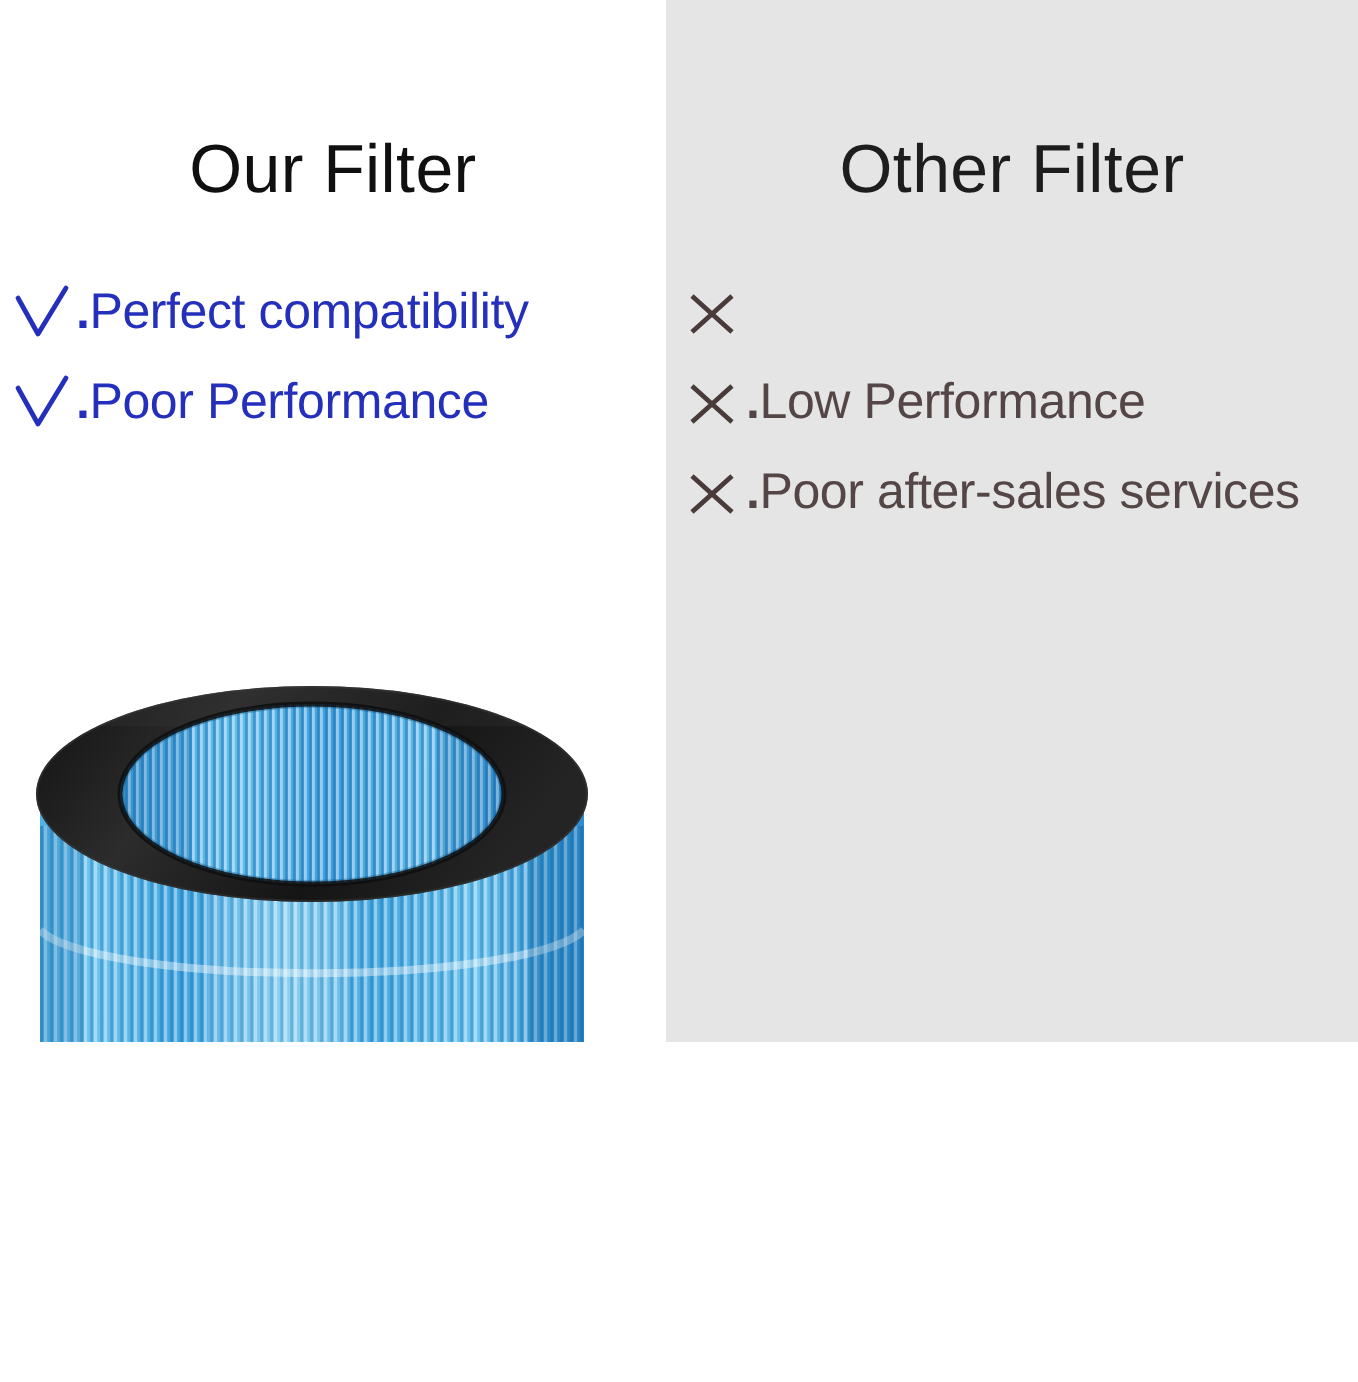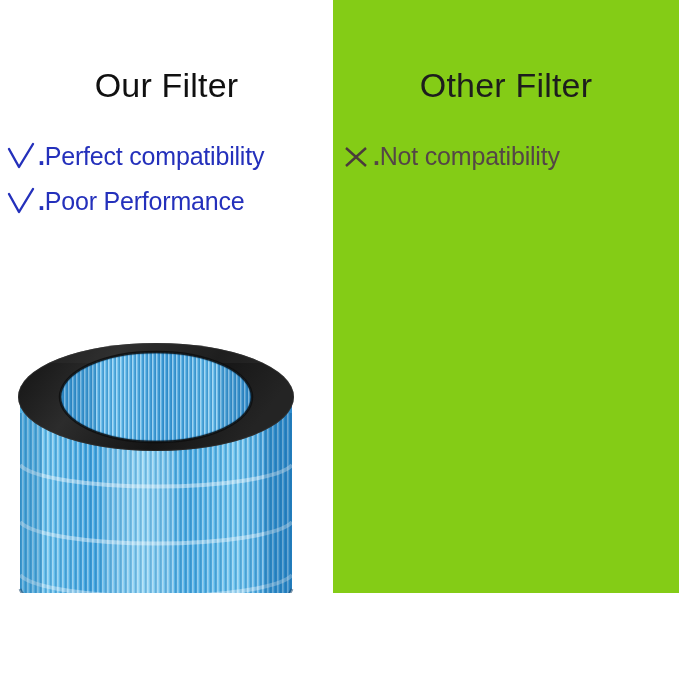--- a/index.html
+++ b/index.html
@@ -7,33 +7,33 @@
     margin: 0;
     padding: 0;
     background: #ffffff;
   }
   body {
     font-family: "Liberation Sans", sans-serif;
   }
   #stage {
     position: relative;
     width: 679px;
-    height: 593px;
+    height: 521px;
     overflow: hidden;
     background: #ffffff;
   }
 
   
   .panel {
     position: absolute;
     top: 0;
     height: 691px;
   }
   #panel-left  { left: 0px;   width: 333px; background: #ffffff; }
-  #panel-right { left: 333px; width: 346px; background: #84cc16; }
+  #panel-right { left: 333px; width: 346px; background: #e5e5e5; }
 
   
   .heading {
     position: absolute;
     top: 68px;
     width: 100%;
     text-align: center;
     font-size: 34px;
     font-weight: 400;
     line-height: 1;
@@ -204,22 +204,37 @@
     <div class="heading" id="heading-right">Other Filter</div>
 
     <div class="feature-list" id="list-right">
 
       <div class="feature-row">
         <span class="mark">
           <svg class="filter-svg" viewBox="0 0 30 30" xmlns="http://www.w3.org/2000/svg">
             <path d="M5 6 L25 24 M25 6 L5 24" fill="none" stroke="#4a3b3b" stroke-width="2.4" stroke-linecap="butt"></path>
           </svg>
         </span>
-        <span class="feature-text"><span class="dot">.</span><span>Not compatibility</span></span>
-      </div>
-
-
+      </div>
+
+      <div class="feature-row">
+        <span class="mark">
+          <svg class="filter-svg" viewBox="0 0 30 30" xmlns="http://www.w3.org/2000/svg">
+            <path d="M5 6 L25 24 M25 6 L5 24" fill="none" stroke="#4a3b3b" stroke-width="2.4" stroke-linecap="butt"></path>
+          </svg>
+        </span>
+        <span class="feature-text"><span class="dot">.</span><span>Low Performance</span></span>
+      </div>
+
+      <div class="feature-row">
+        <span class="mark">
+          <svg class="filter-svg" viewBox="0 0 30 30" xmlns="http://www.w3.org/2000/svg">
+            <path d="M5 6 L25 24 M25 6 L5 24" fill="none" stroke="#4a3b3b" stroke-width="2.4" stroke-linecap="butt"></path>
+          </svg>
+        </span>
+        <span class="feature-text"><span class="dot">.</span><span>Poor after-sales services</span></span>
+      </div>
 
     </div>
 
   </div>
 
 </div>
 
 </body></html>

